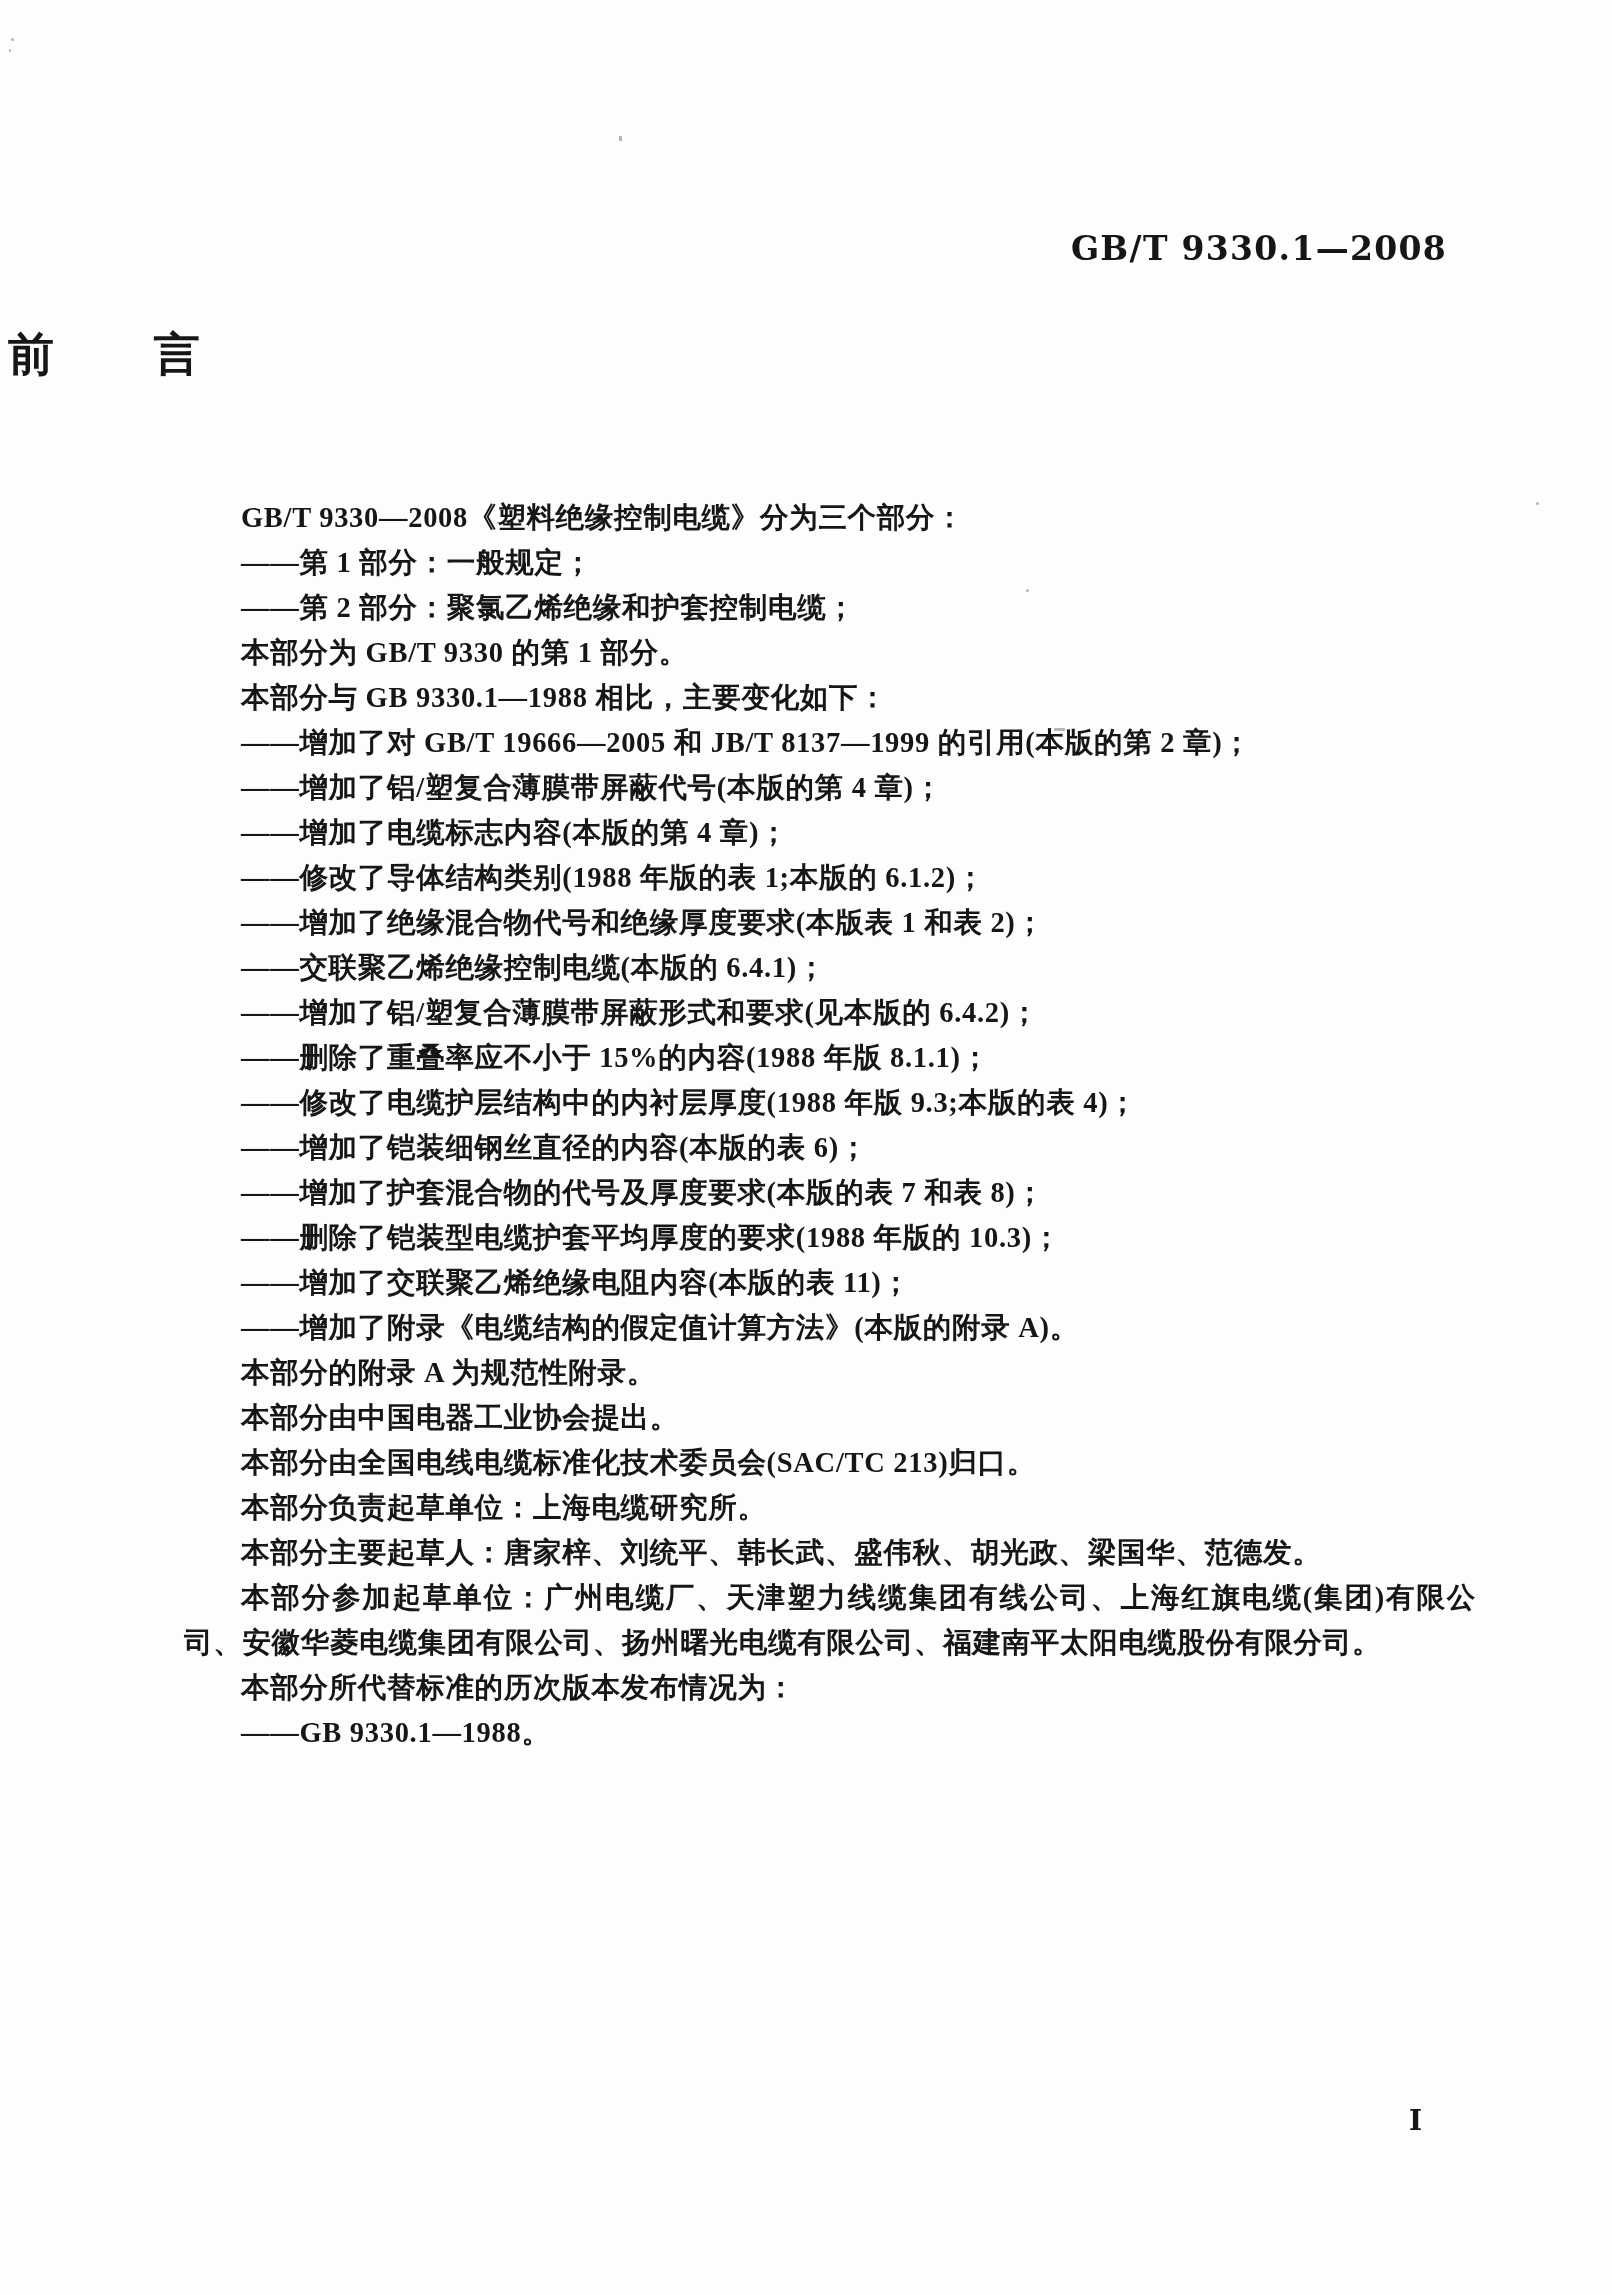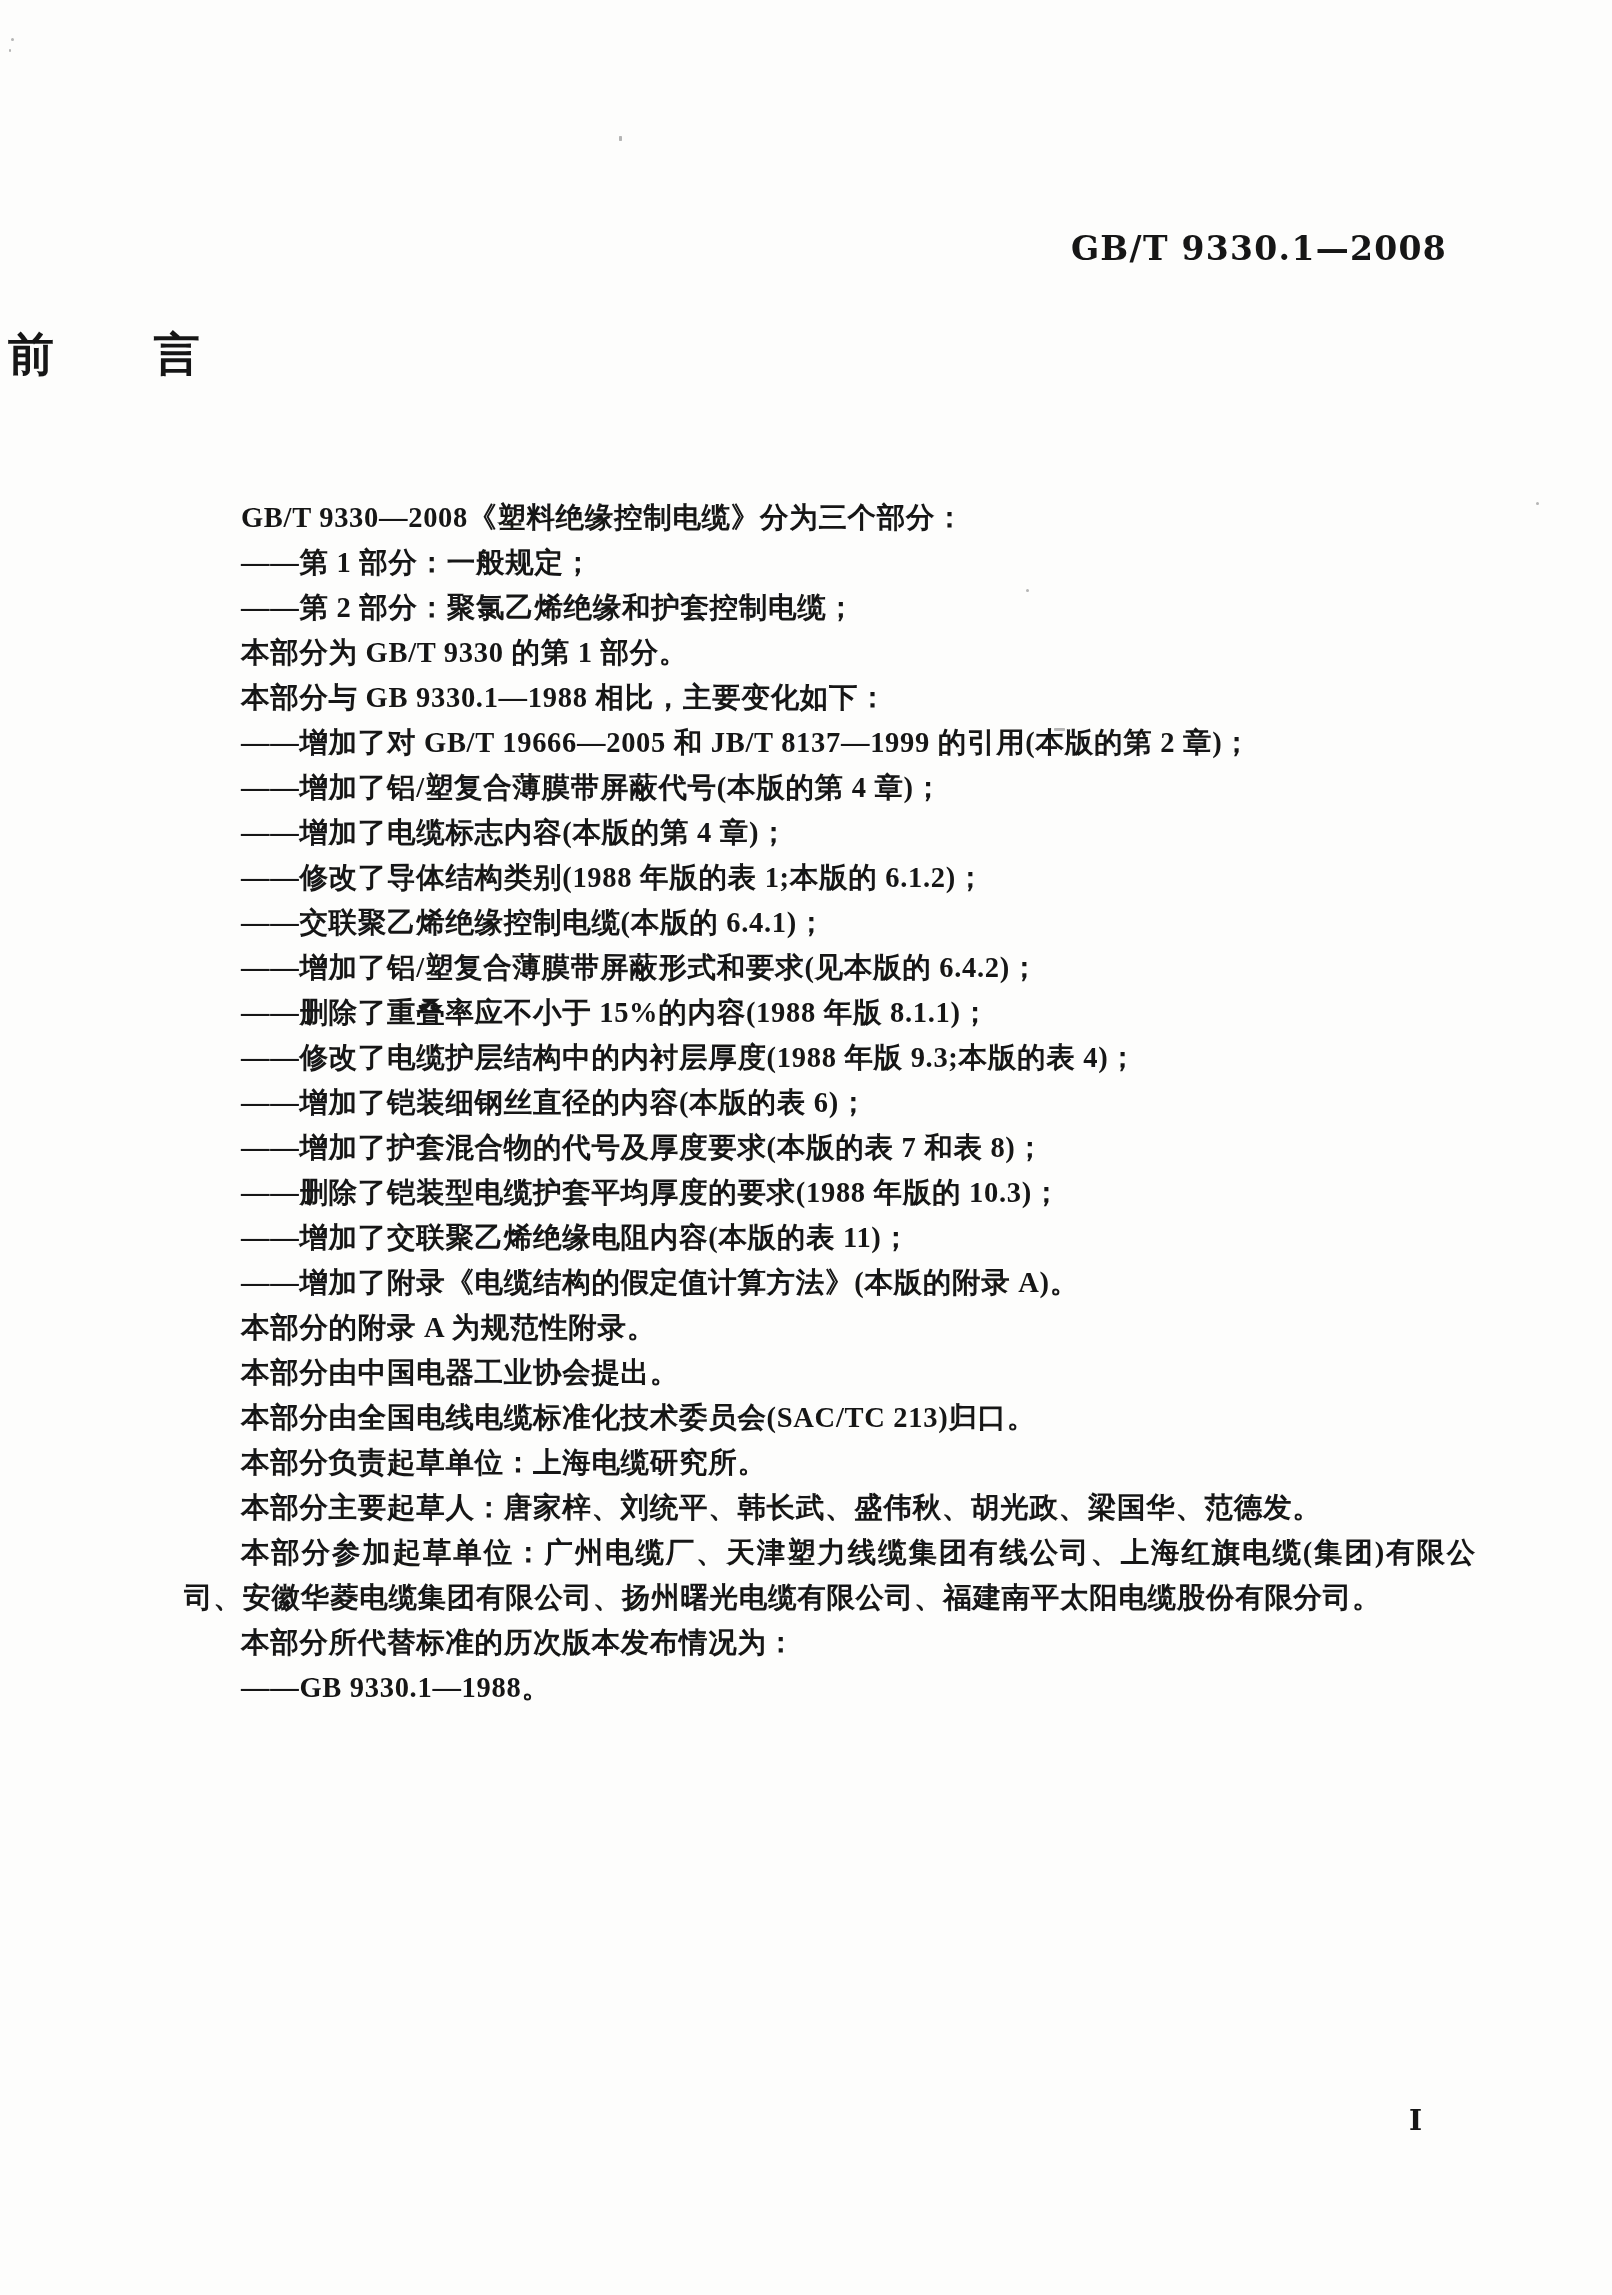--- a/index.html
+++ b/index.html
@@ -82,20 +82,21 @@
   <div class="body-block">
       <p class="para">GB/T 9330—2008《塑料绝缘控制电缆》分为三个部分：</p>
       <p class="para">——第 1 部分：一般规定；</p>
       <p class="para">——第 2 部分：聚氯乙烯绝缘和护套控制电缆；</p>
       <p class="para">本部分为 GB/T 9330 的第 1 部分。</p>
       <p class="para">本部分与 GB 9330.1—1988 相比，主要变化如下：</p>
       <p class="para">——增加了对 GB/T 19666—2005 和 JB/T 8137—1999 的引用(本版的第 2 章)；</p>
       <p class="para">——增加了铝/塑复合薄膜带屏蔽代号(本版的第 4 章)；</p>
       <p class="para">——增加了电缆标志内容(本版的第 4 章)；</p>
       <p class="para">——修改了导体结构类别(1988 年版的表 1;本版的 6.1.2)；</p>
+      <p class="para">——增加了绝缘混合物代号和绝缘厚度要求(本版表 1 和表 2)；</p>
       <p class="para">——交联聚乙烯绝缘控制电缆(本版的 6.4.1)；</p>
       <p class="para">——增加了铝/塑复合薄膜带屏蔽形式和要求(见本版的 6.4.2)；</p>
       <p class="para">——删除了重叠率应不小于 15%的内容(1988 年版 8.1.1)；</p>
       <p class="para">——修改了电缆护层结构中的内衬层厚度(1988 年版 9.3;本版的表 4)；</p>
       <p class="para">——增加了铠装细钢丝直径的内容(本版的表 6)；</p>
       <p class="para">——增加了护套混合物的代号及厚度要求(本版的表 7 和表 8)；</p>
       <p class="para">——删除了铠装型电缆护套平均厚度的要求(1988 年版的 10.3)；</p>
       <p class="para">——增加了交联聚乙烯绝缘电阻内容(本版的表 11)；</p>
       <p class="para">——增加了附录《电缆结构的假定值计算方法》(本版的附录 A)。</p>
       <p class="para">本部分的附录 A 为规范性附录。</p>

